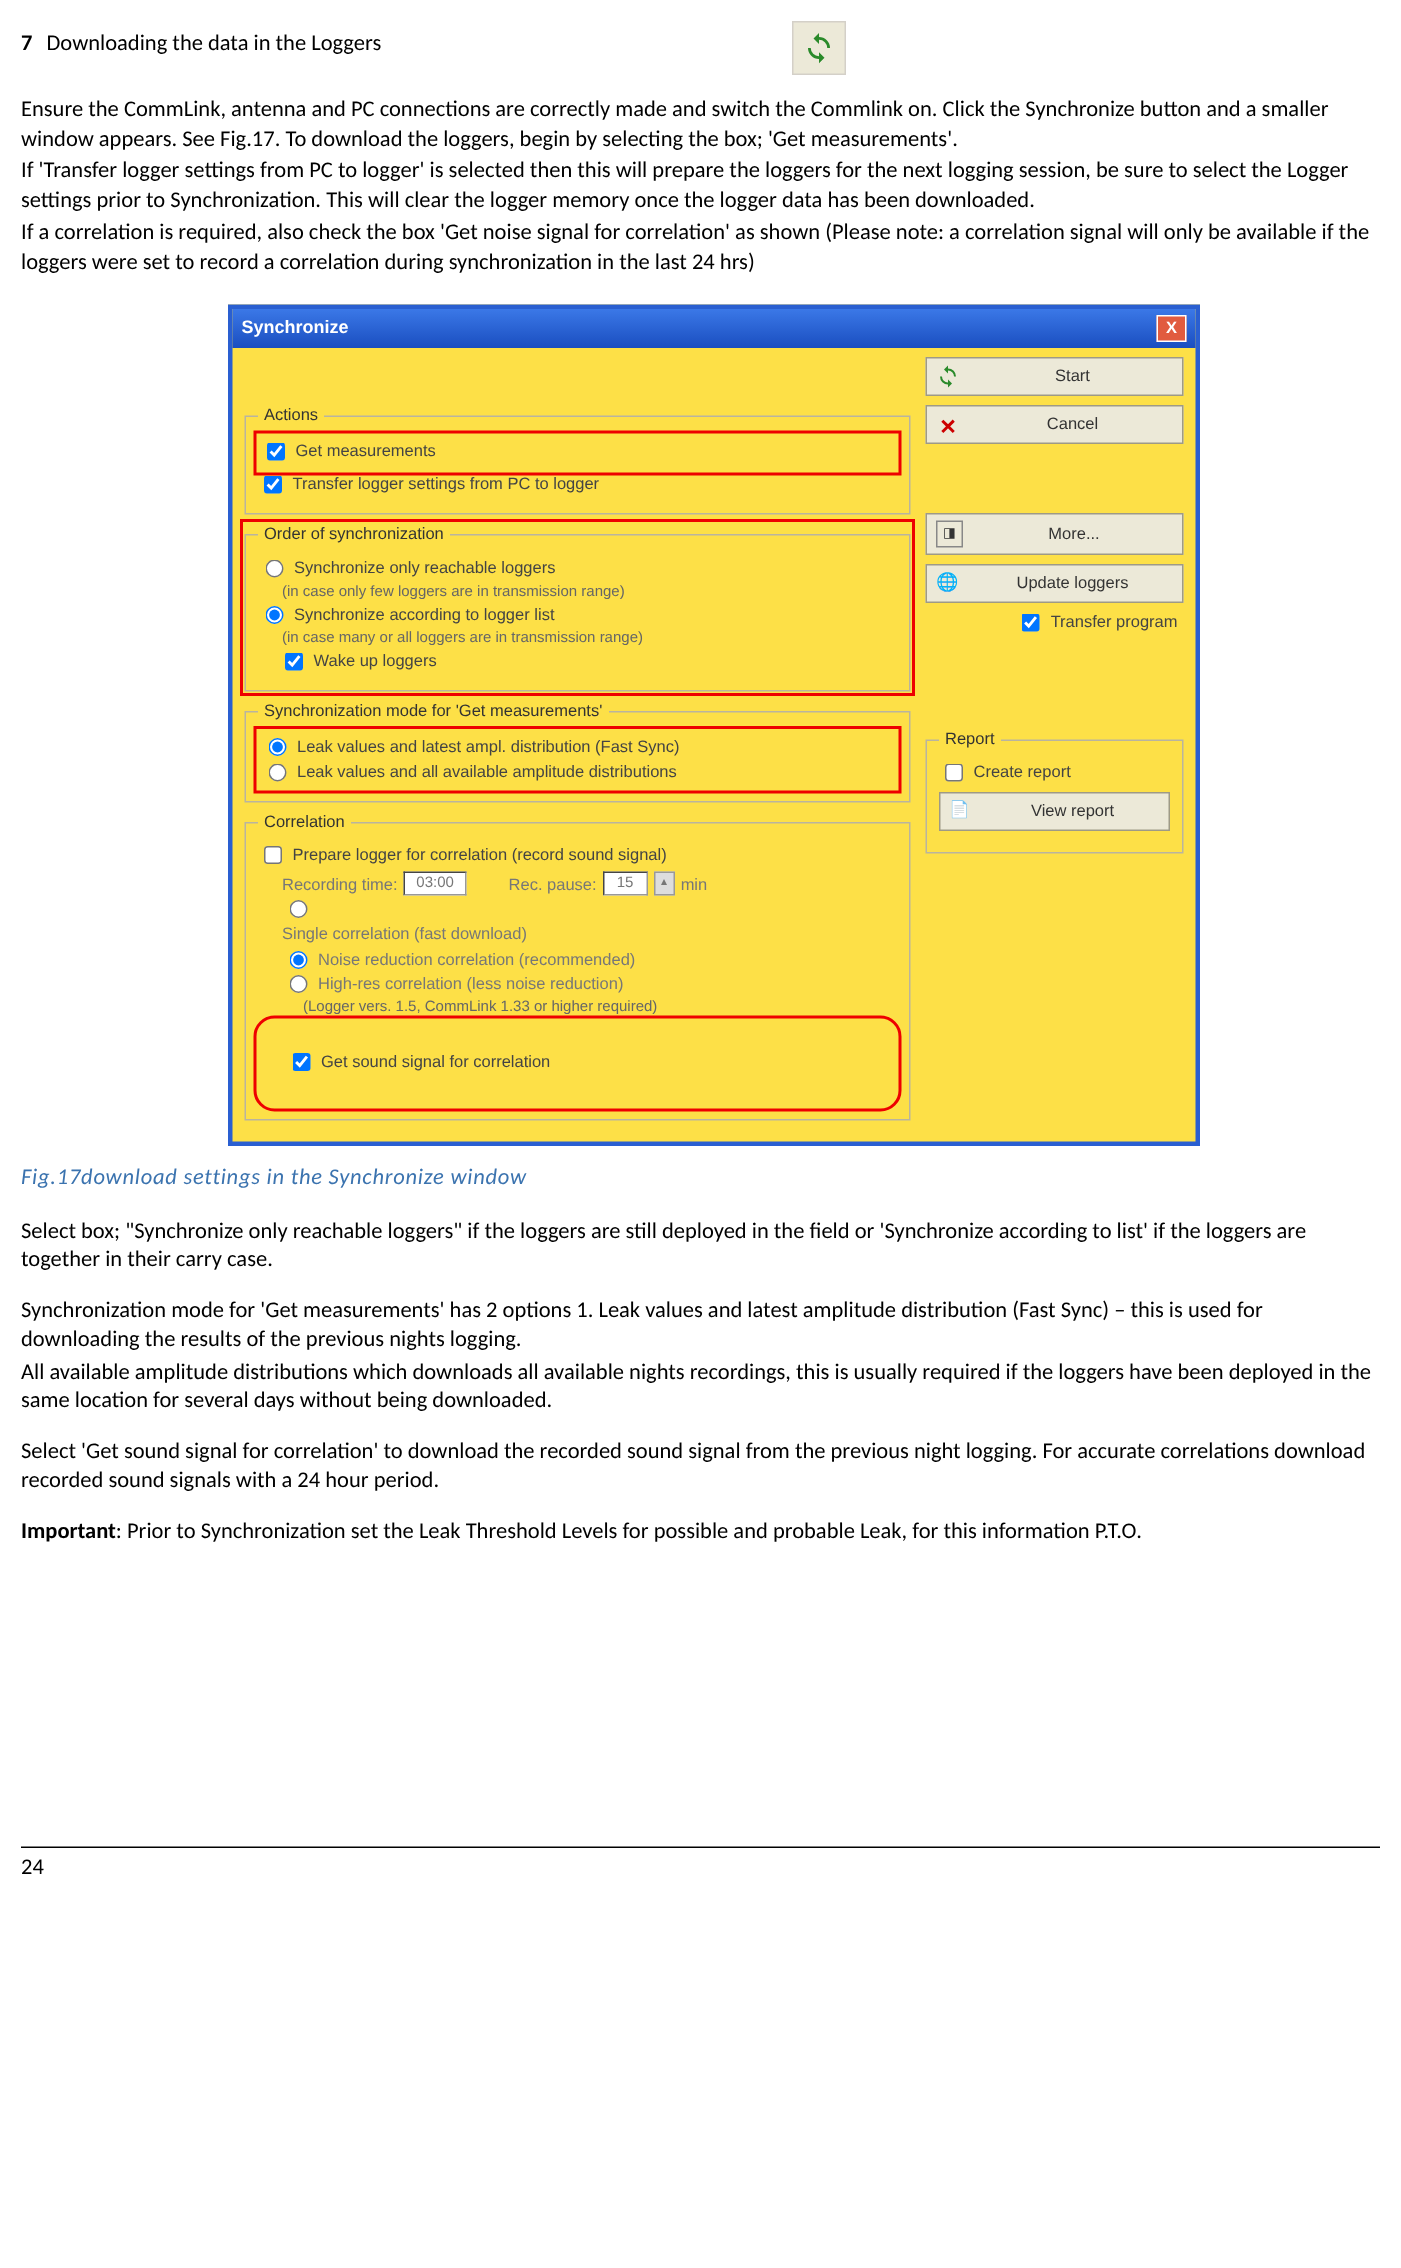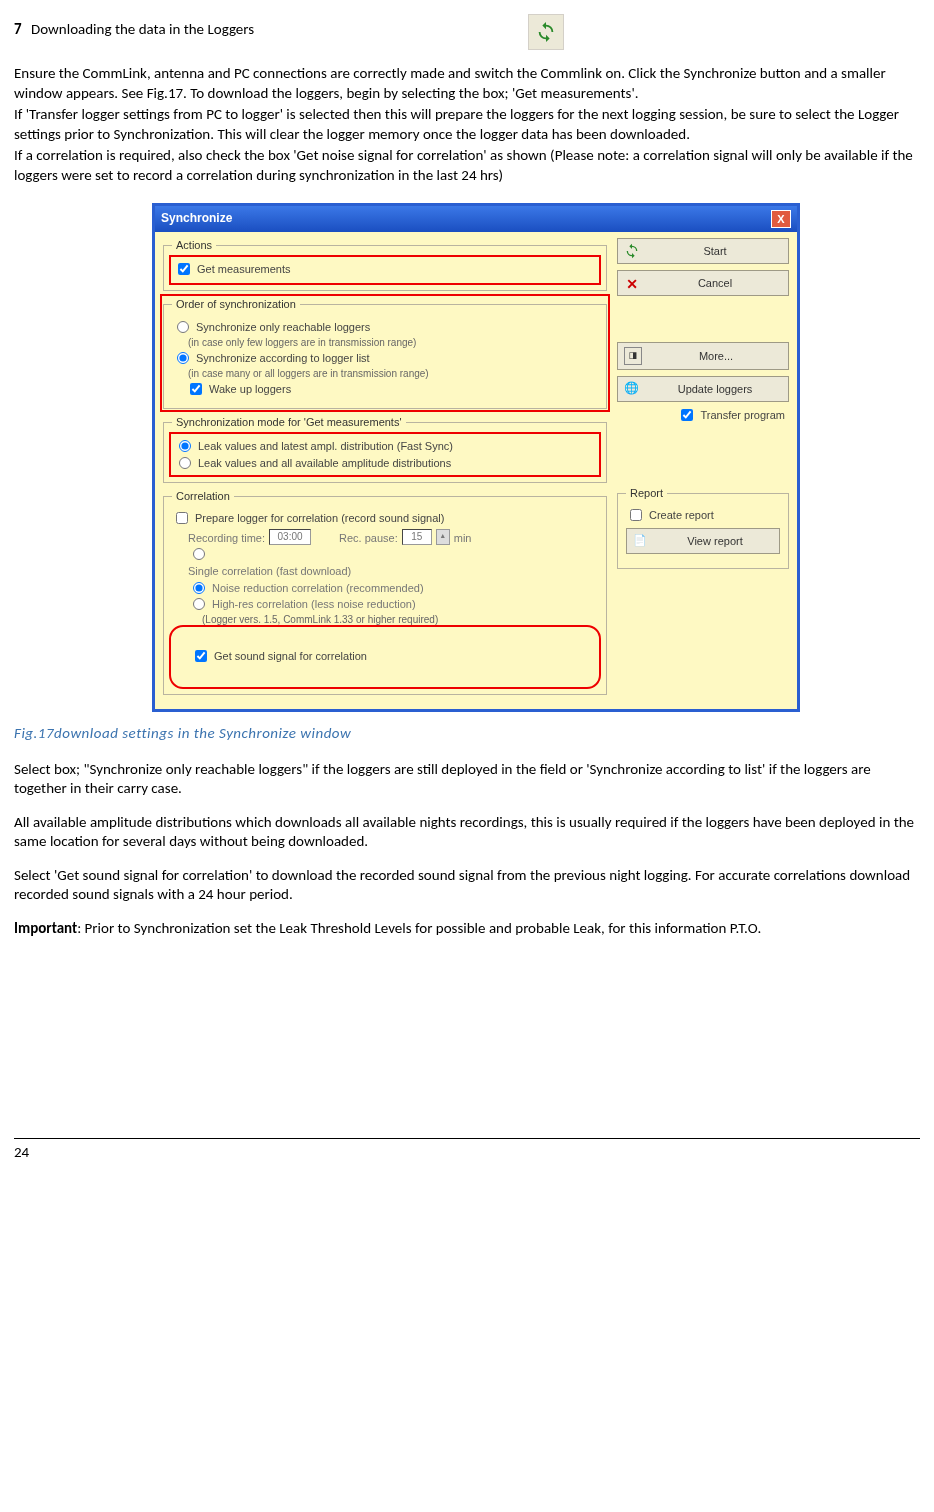--- a/index.html
+++ b/index.html
@@ -33,41 +33,41 @@
     border-top: 1px solid #000;
     margin-top: 200px;
     padding-top: 4px;
     font-size: 15px;
   }
 
   
   .dialog-wrap { margin: 18px 0 6px 138px; width: 648px; }
   .dialog {
     border: 3px solid #2a5fd1;
-    background: #fef9c3;
+    background: #fde047;
     font-family: Tahoma, Arial, sans-serif;
     font-size: 11px;
     color: #444;
     filter: blur(0.3px);
   }
   .titlebar {
     background: linear-gradient(#3b78e7,#1a4ec0);
     color: #fff; font-weight: bold;
     padding: 4px 6px;
     display: flex; justify-content: space-between; align-items: center;
     font-size: 12px;
   }
   .close-x {
     width: 18px; height: 16px; background: #e15b3f;
     border: 1px solid #fff; color: #fff;
     display: flex; align-items: center; justify-content: center;
     font-weight: bold; font-size: 11px;
   }
   .dialog-body { display: flex; padding: 6px 8px 8px 8px; gap: 10px; }
-  .left-col { flex: 1; }
+  .left-col { flex: 1; margin-top: 32px; }
   .right-col { width: 172px; }
   fieldset {
     border: 1px solid #b9b4a0;
     margin: 0 0 6px 0;
     padding: 6px 8px 8px 8px;
   }
   legend { padding: 0 4px; color: #333; font-size: 11px; }
   .row { display: flex; align-items: flex-start; gap: 4px; margin: 2px 0; }
   .chk, .rad { width: 12px; height: 12px; margin-top: 1px; flex-shrink: 0; }
   .sub { margin-left: 16px; color: #666; font-size: 10px; }
@@ -118,20 +118,24 @@
       <div class="left-col">
 
         <fieldset>
           <legend>Actions</legend>
           <div class="redbox" style="padding:2px;">
             <div class="row">
               <input type="checkbox" checked="" class="chk" style="">
               <span>Get measurements</span>
             </div>
           </div>
+          <div class="row">
+            <input type="checkbox" checked="" class="chk" style="">
+            <span>Transfer logger settings from PC to logger</span>
+          </div>
         </fieldset>
 
         <div class="redbox">
         <fieldset>
           <legend>Order of synchronization</legend>
           <div class="row">
             <input type="radio" class="rad" style="">
             <span>Synchronize only reachable loggers</span>
           </div>
           <div class="sub">(in case only few loggers are in transmission range)</div>
@@ -237,20 +241,21 @@
       </div>
     </div>
   </div>
 </div>
 
 <div class="caption">Fig.17download settings in the Synchronize window</div>
 
 <p class="para para-block">Select box; "Synchronize only reachable loggers" if the loggers are still deployed in the field or 'Synchronize according to list' if the loggers are together in their carry case.</p>
 
 <div class="para-block">
+  <p class="para">Synchronization mode for 'Get measurements' has 2 options 1. Leak values and latest amplitude distribution (Fast Sync) – this is used for downloading the results of the previous nights logging.</p>
   <p class="para">All available amplitude distributions which downloads all available nights recordings, this is usually required if the loggers have been deployed in the same location for several days without being downloaded.</p>
 </div>
 
 <p class="para para-block">Select 'Get sound signal for correlation' to download the recorded sound signal from the previous night logging. For accurate correlations download recorded sound signals with a 24 hour period.</p>
 
 <p class="para para-block">
   <span class="important-label">Important</span><span>: Prior to Synchronization  set the Leak Threshold Levels for possible and probable Leak, for this information P.T.O.</span>
 </p>
 
 <div class="page-footer">

